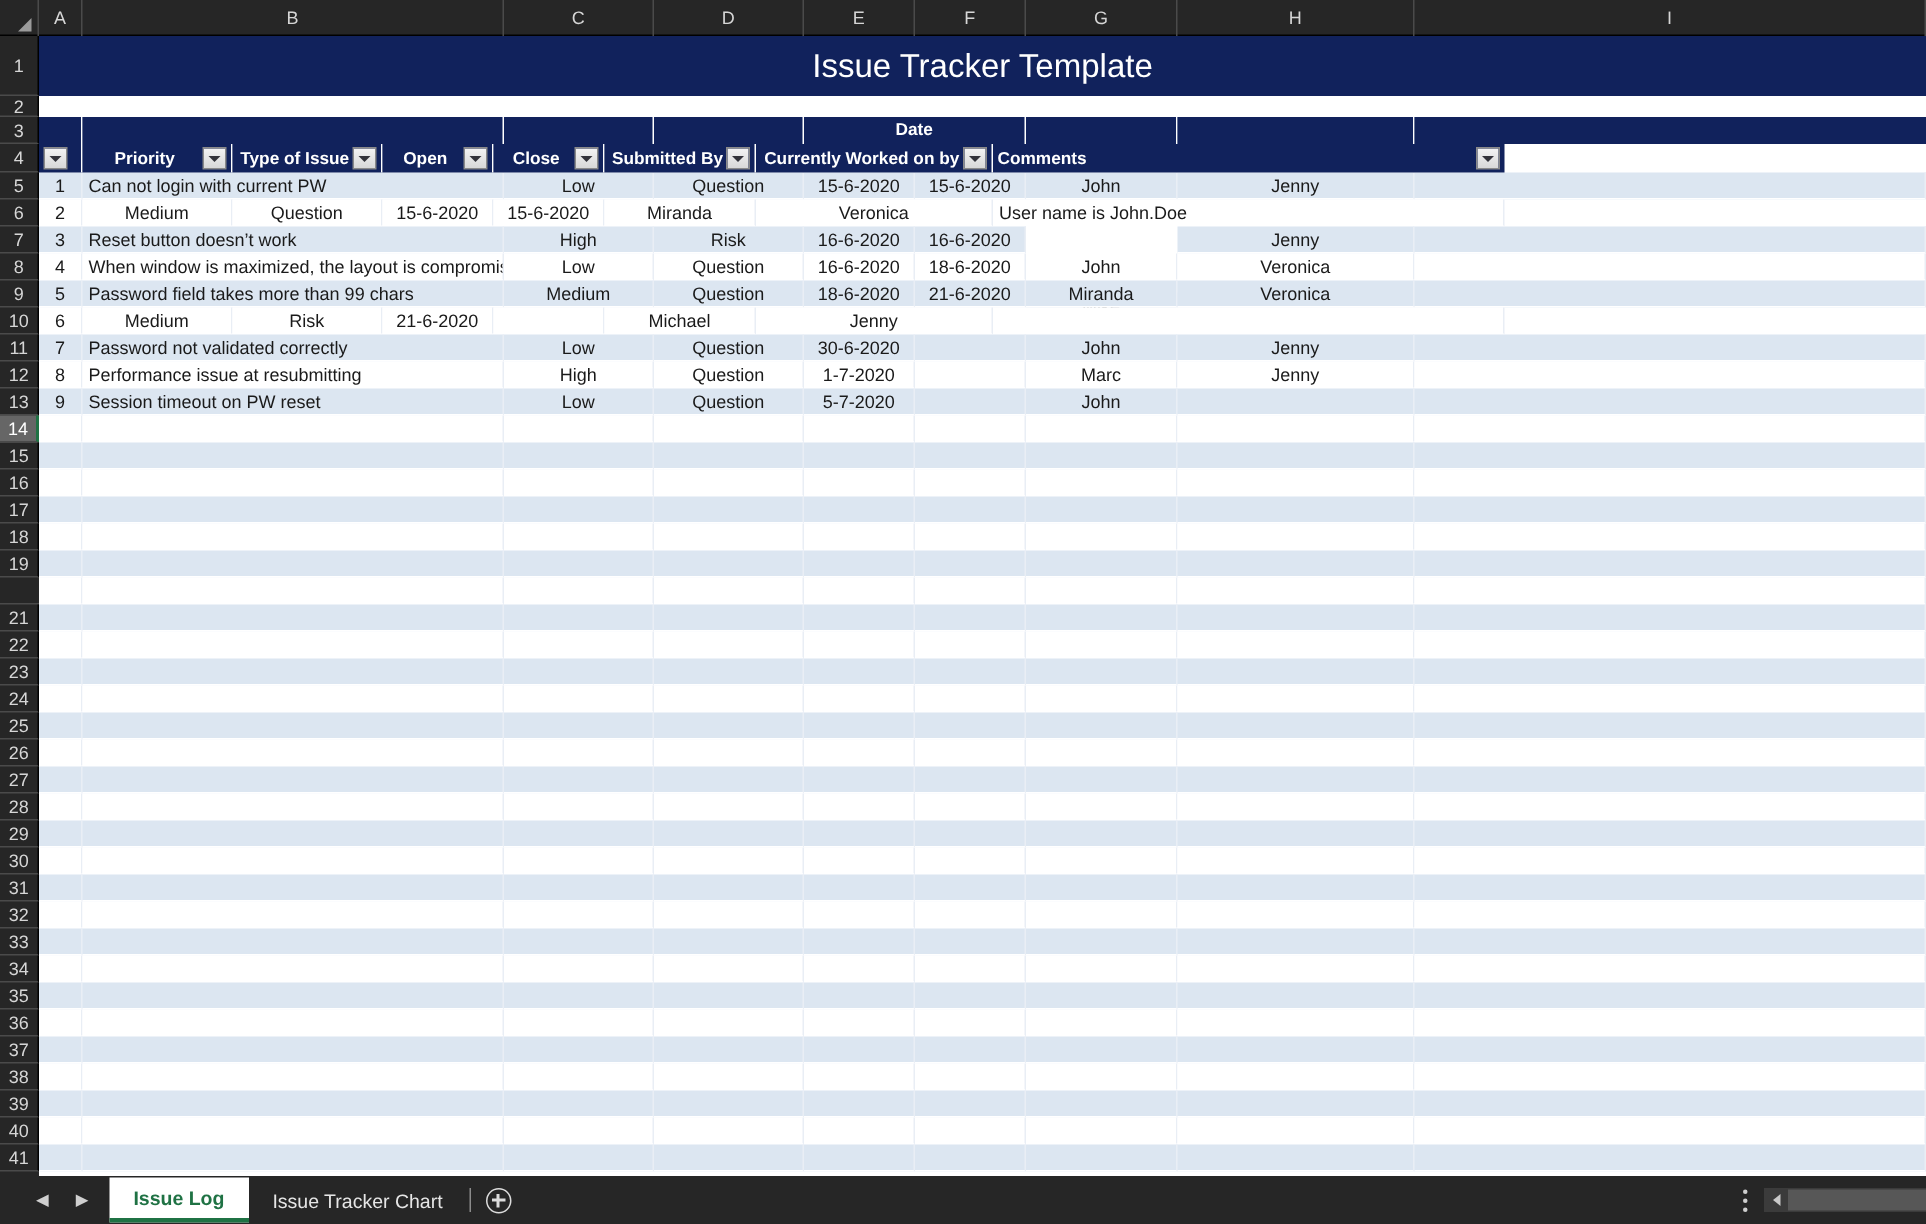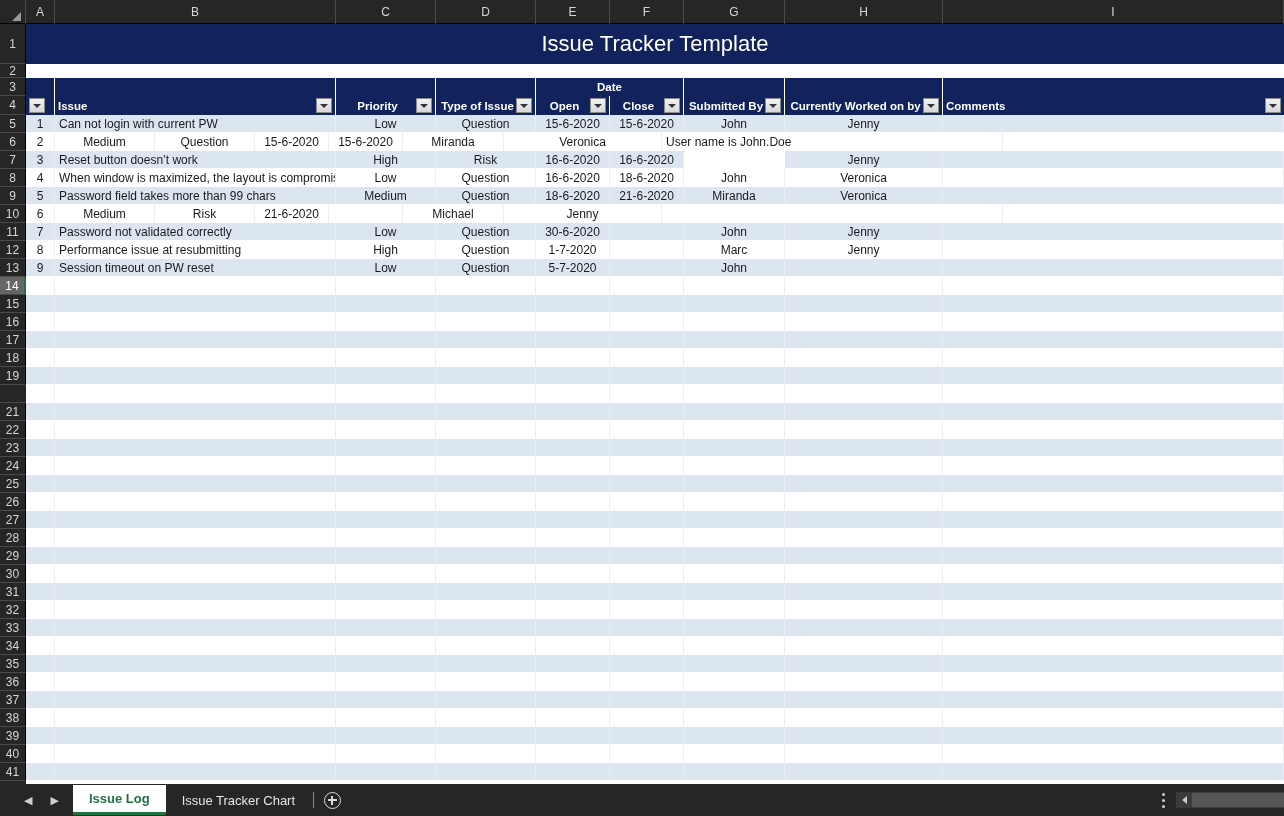--- a/index.html
+++ b/index.html
@@ -291,26 +291,20 @@
       <div class="hdr-cell blank" style="width:158px;"></div>
       <div class="hdr-cell blank nobdr" style="width:341px;"></div>
     </div>
 
     <div class="grid-row hdr-row4">
       <div class="hdr-cell" style="width:29px;">
         <div class="filter-btn filter-left">
             <div class="tri"></div>
           </div>
       </div>
-      <div class="hdr-cell" style="width:281px;">
-        <span>Issue</span>
-        <div class="filter-btn">
-            <div class="tri"></div>
-          </div>
-      </div>
       <div class="hdr-cell" style="width:100px;">
         <span style="flex:1;text-align:center;">Priority</span>
         <div class="filter-btn">
             <div class="tri"></div>
           </div>
       </div>
       <div class="hdr-cell" style="width:100px;">
         <span style="flex:1;text-align:center;">Type of Issue</span>
         <div class="filter-btn">
             <div class="tri"></div>

